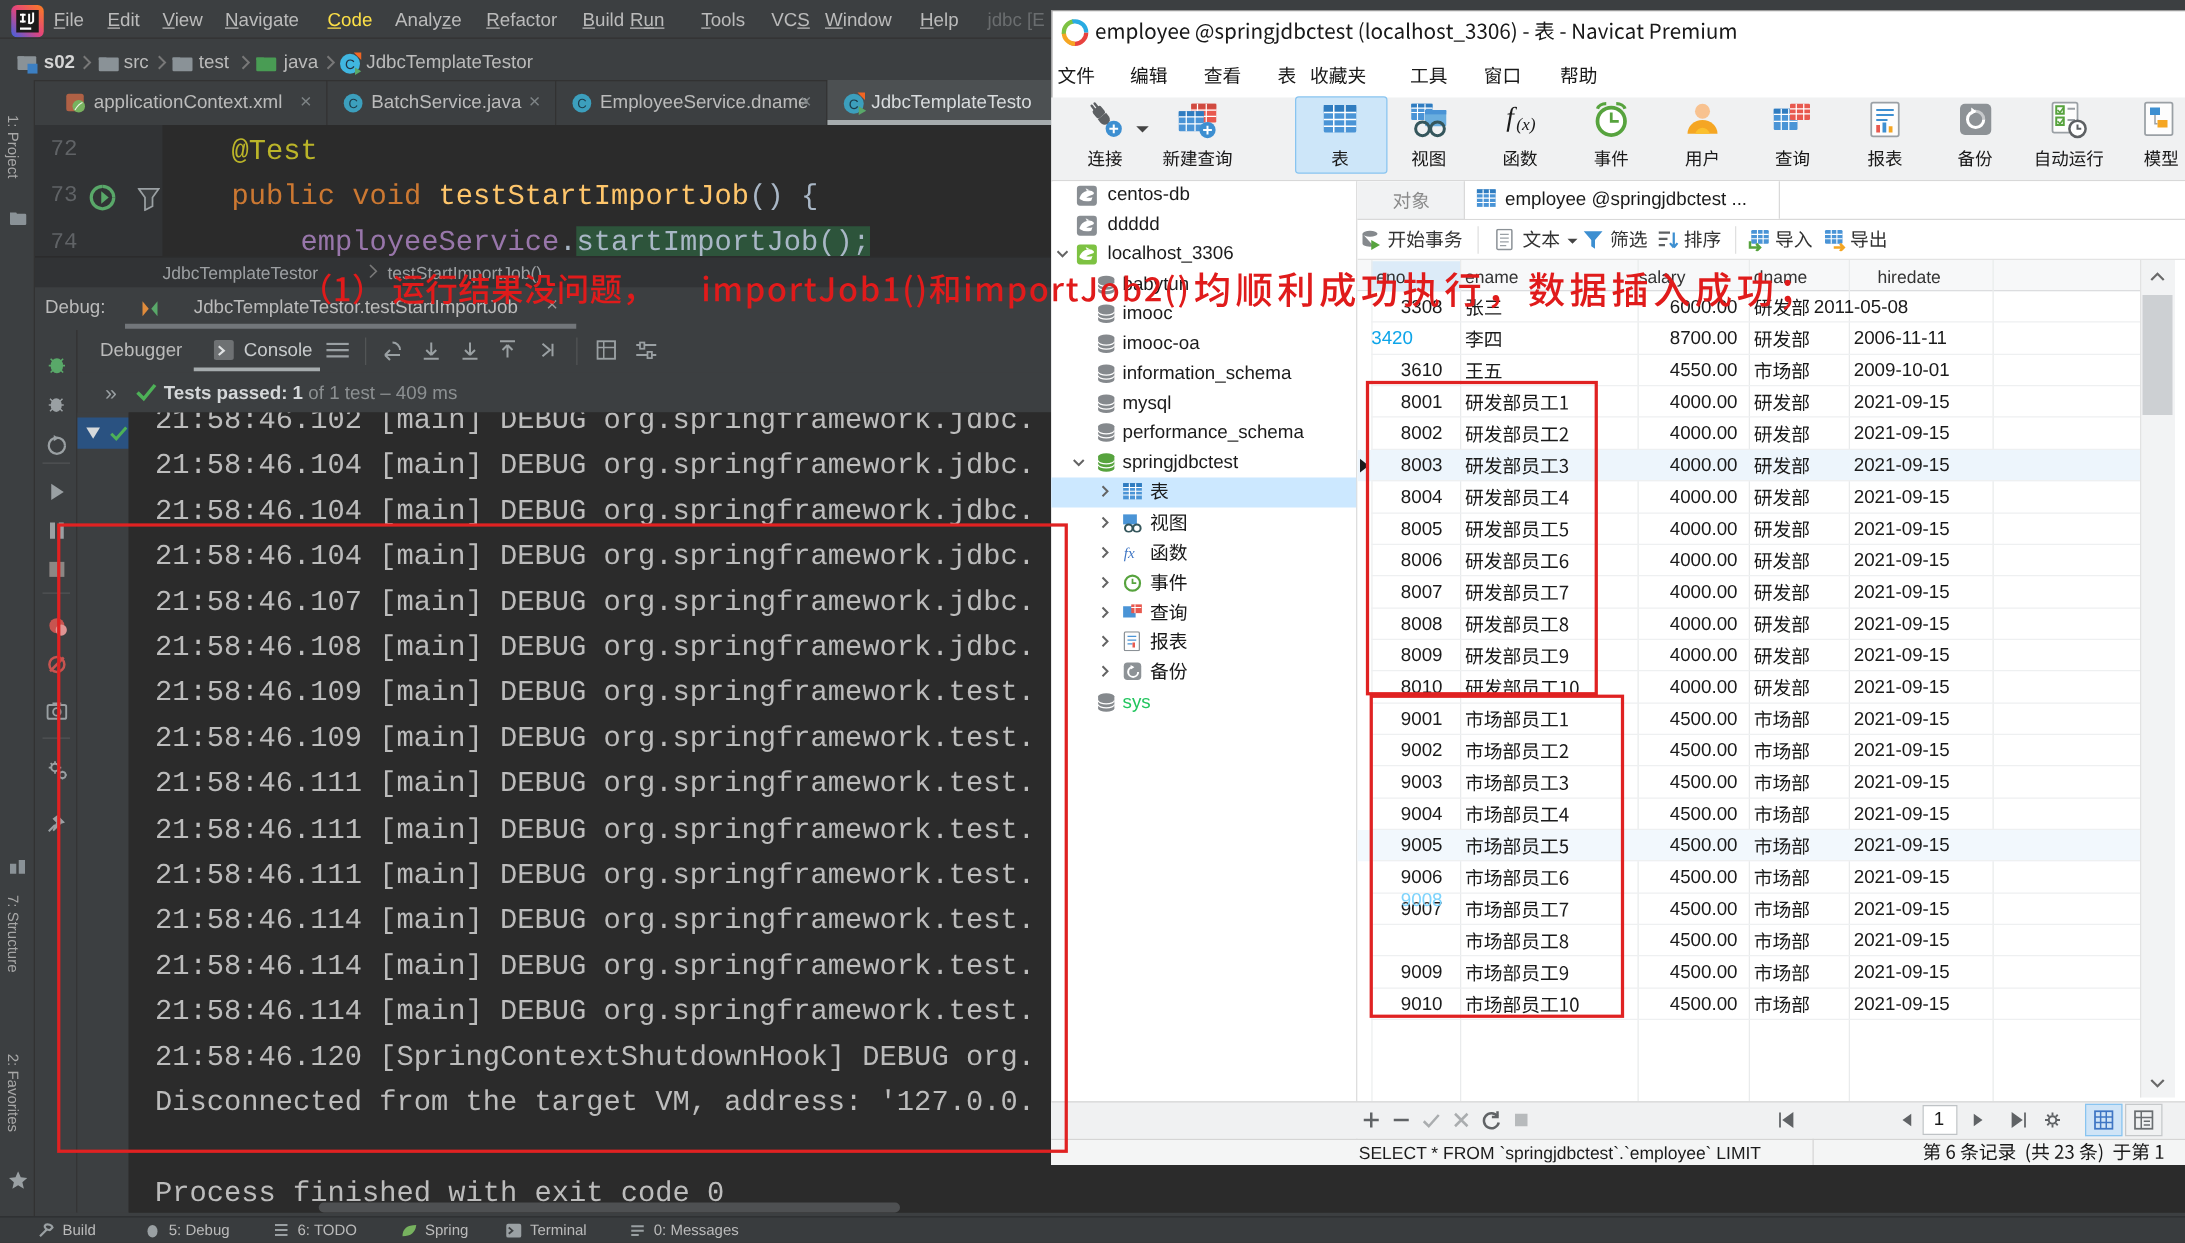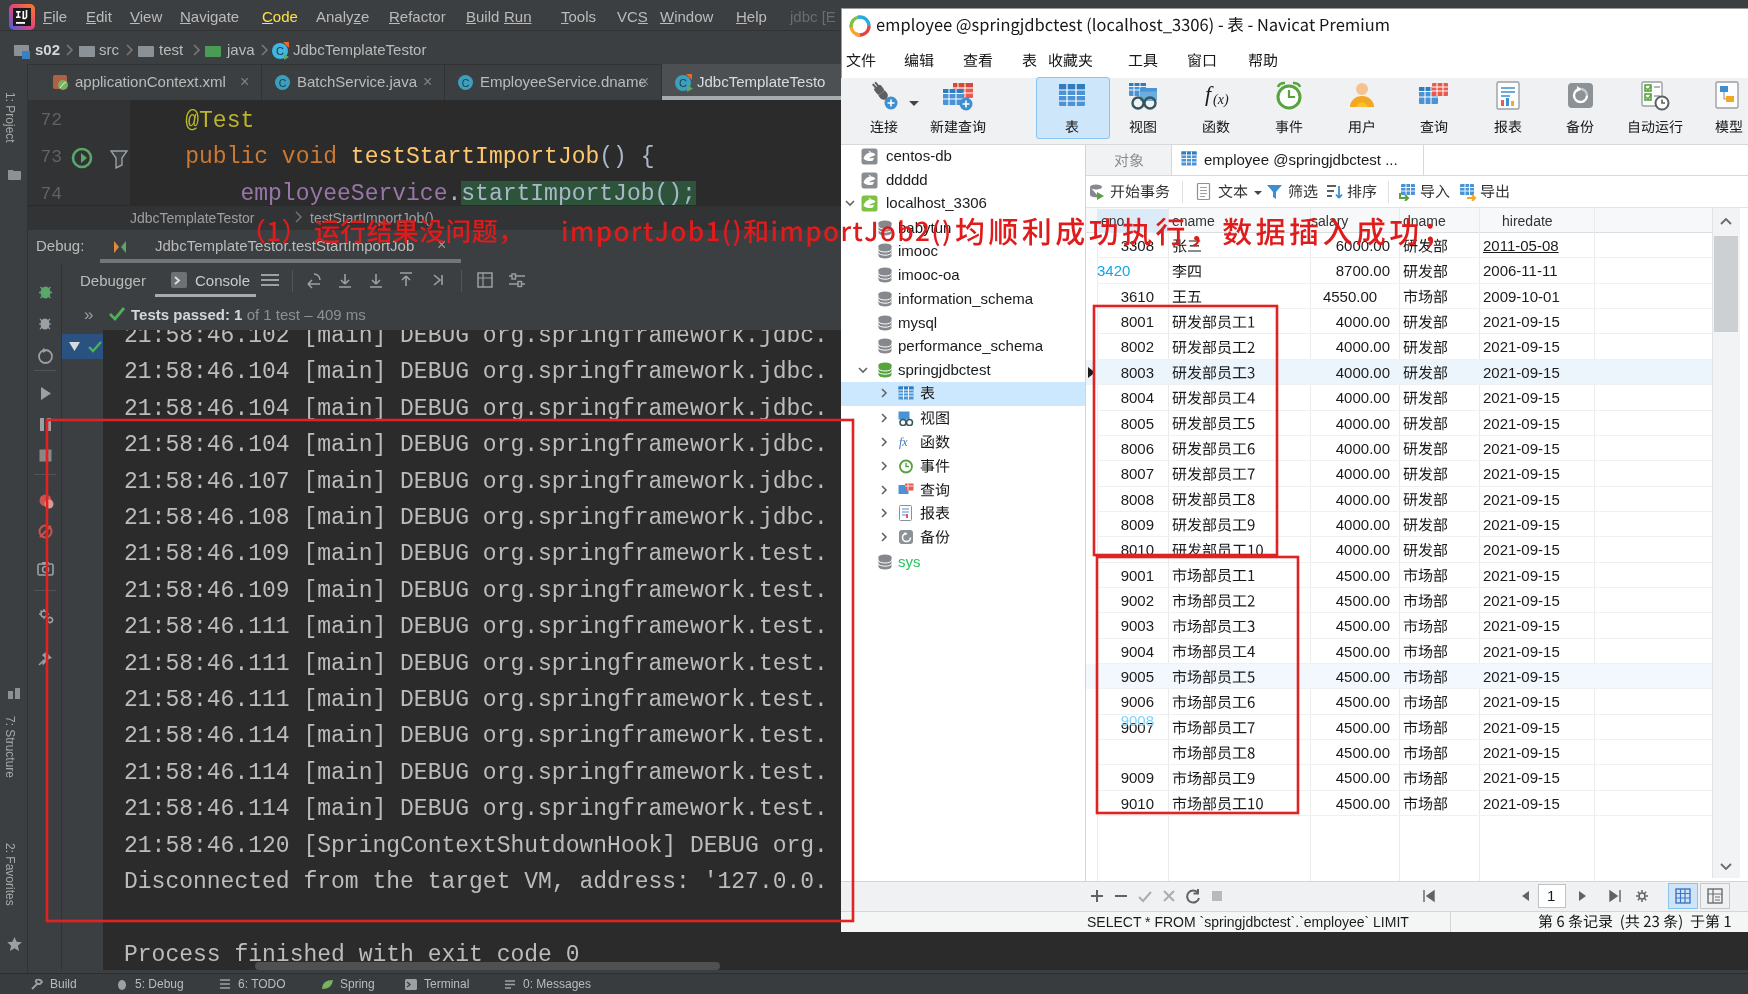--- a/index.html
+++ b/index.html
@@ -587,28 +587,28 @@
     <div class="abs" style="left:1097px;top:208px;width:1px;height:673px;background:#e9ebec"></div>
     <div class="abs" style="left:1168px;top:208px;width:1px;height:673px;background:#e9ebec"></div>
     <div class="abs" style="left:1310px;top:208px;width:1px;height:673px;background:#e9ebec"></div>
     <div class="abs" style="left:1399px;top:208px;width:1px;height:673px;background:#e9ebec"></div>
     <div class="abs" style="left:1479px;top:208px;width:1px;height:673px;background:#e9ebec"></div>
     <div class="abs" style="left:1594px;top:208px;width:1px;height:673px;background:#e9ebec"></div>
     <div class="abs" style="left:1086px;top:233px;width:11px;height:648px;background:#fff"></div>
     <div class="abs" style="left:1097px;top:257.4px;width:615px;height:1px;background:#eef0f1"></div>
     <div class="abs" style="left:1097px;top:237.0px;font:15px 'Liberation Sans',sans-serif;color:#1b1b1b;white-space:pre;width:57px;text-align:right">3308</div>
     <div class="abs" style="left:1310px;top:237.0px;font:15px 'Liberation Sans',sans-serif;color:#1b1b1b;white-space:pre;width:80px;text-align:right">6000.00</div>
-    <div class="abs" style="left:1483px;top:237.0px;font:15px 'Liberation Sans',sans-serif;color:#1b1b1b;white-space:pre;text-decoration:underline;">2011-05-08</div>
+    <div class="abs" style="left:1451px;top:237.0px;font:15px 'Liberation Sans',sans-serif;color:#1b1b1b;white-space:pre;">2011-05-08</div>
     <div class="abs" style="left:1097px;top:282.7px;width:615px;height:1px;background:#eef0f1"></div>
     <div class="abs" style="left:1097px;top:262.4px;font:15px 'Liberation Sans',sans-serif;color:#0ea5e9;white-space:pre;width:57px;text-align:left">3420</div>
     <div class="abs" style="left:1310px;top:262.4px;font:15px 'Liberation Sans',sans-serif;color:#1b1b1b;white-space:pre;width:80px;text-align:right">8700.00</div>
     <div class="abs" style="left:1483px;top:262.4px;font:15px 'Liberation Sans',sans-serif;color:#1b1b1b;white-space:pre;">2006-11-11</div>
     <div class="abs" style="left:1097px;top:308.1px;width:615px;height:1px;background:#eef0f1"></div>
     <div class="abs" style="left:1097px;top:287.7px;font:15px 'Liberation Sans',sans-serif;color:#1b1b1b;white-space:pre;width:57px;text-align:right">3610</div>
-    <div class="abs" style="left:1310px;top:287.7px;font:15px 'Liberation Sans',sans-serif;color:#1b1b1b;white-space:pre;width:80px;text-align:center">4550.00</div>
+    <div class="abs" style="left:1310px;top:287.7px;font:15px 'Liberation Sans',sans-serif;color:#1b1b1b;white-space:pre;width:80px;text-align:right">4550.00</div>
     <div class="abs" style="left:1483px;top:287.7px;font:15px 'Liberation Sans',sans-serif;color:#1b1b1b;white-space:pre;">2009-10-01</div>
     <div class="abs" style="left:1097px;top:333.4px;width:615px;height:1px;background:#eef0f1"></div>
     <div class="abs" style="left:1097px;top:313.1px;font:15px 'Liberation Sans',sans-serif;color:#1b1b1b;white-space:pre;width:57px;text-align:right">8001</div>
     <div class="abs" style="left:1310px;top:313.1px;font:15px 'Liberation Sans',sans-serif;color:#1b1b1b;white-space:pre;width:80px;text-align:right">4000.00</div>
     <div class="abs" style="left:1483px;top:313.1px;font:15px 'Liberation Sans',sans-serif;color:#1b1b1b;white-space:pre;">2021-09-15</div>
     <div class="abs" style="left:1097px;top:358.8px;width:615px;height:1px;background:#eef0f1"></div>
     <div class="abs" style="left:1097px;top:338.4px;font:15px 'Liberation Sans',sans-serif;color:#1b1b1b;white-space:pre;width:57px;text-align:right">8002</div>
     <div class="abs" style="left:1310px;top:338.4px;font:15px 'Liberation Sans',sans-serif;color:#1b1b1b;white-space:pre;width:80px;text-align:right">4000.00</div>
     <div class="abs" style="left:1483px;top:338.4px;font:15px 'Liberation Sans',sans-serif;color:#1b1b1b;white-space:pre;">2021-09-15</div>
     <div class="abs" style="left:1086px;top:359.8px;width:626px;height:25.4px;background:#edf5fc"></div>

